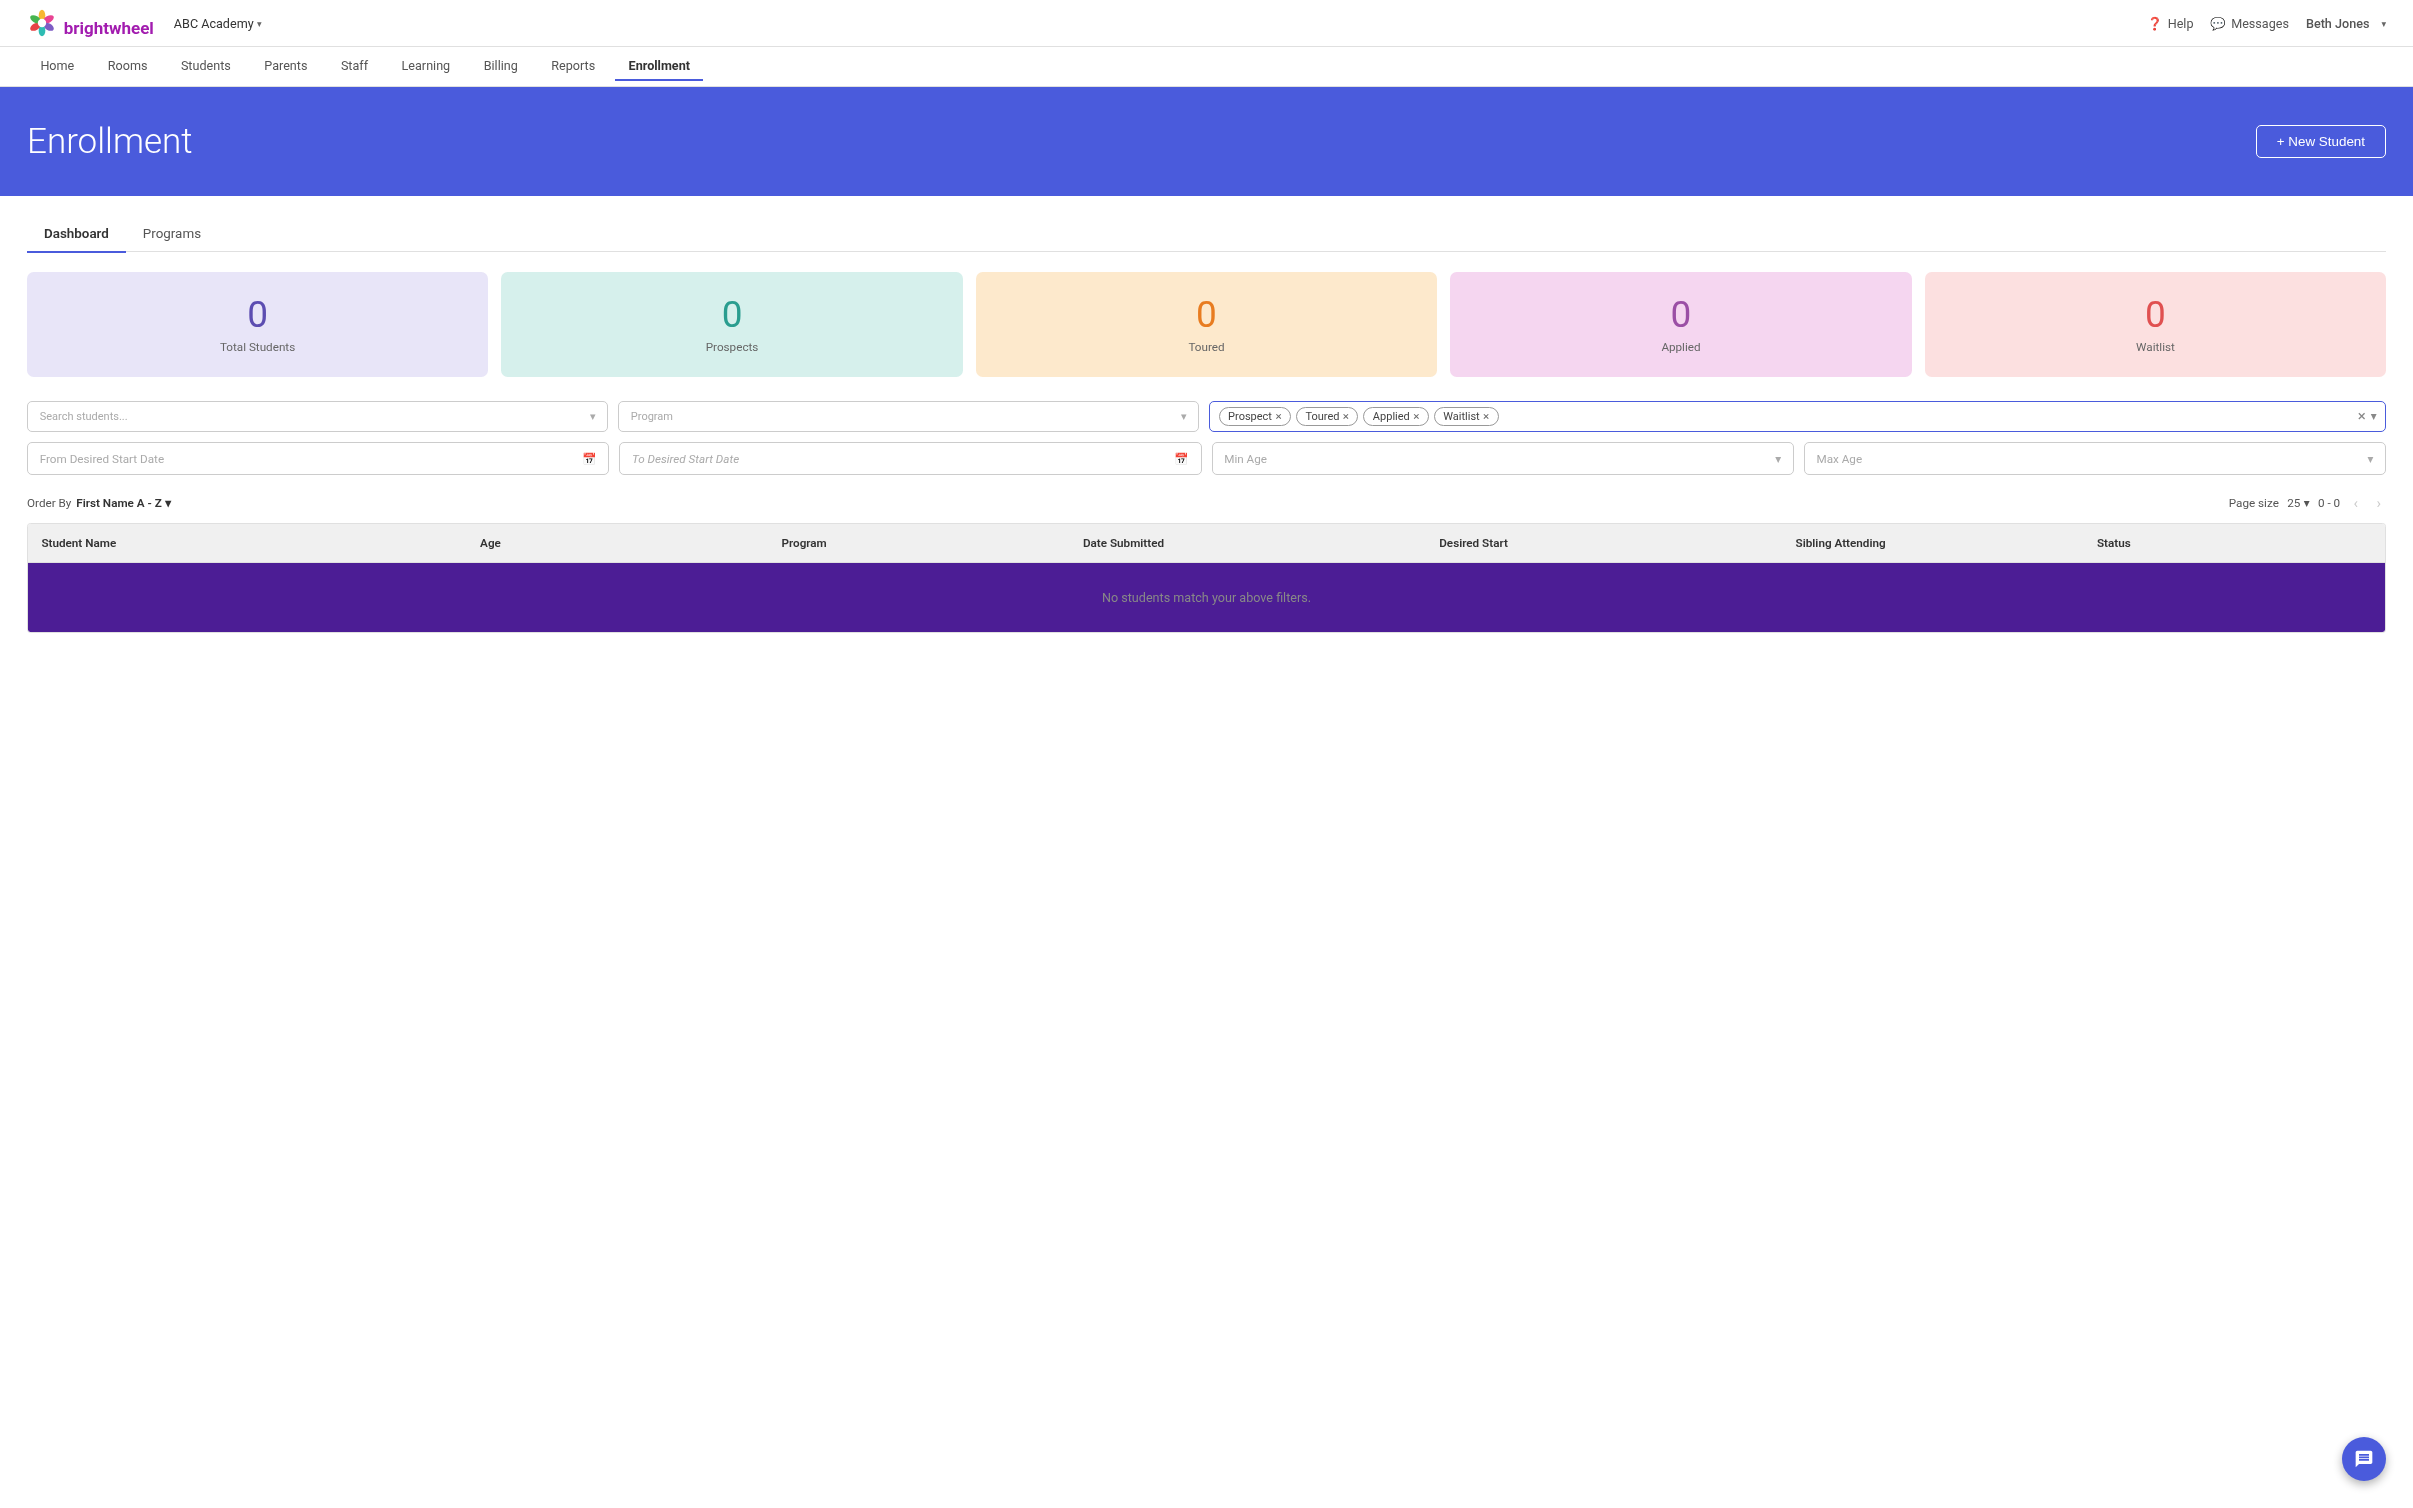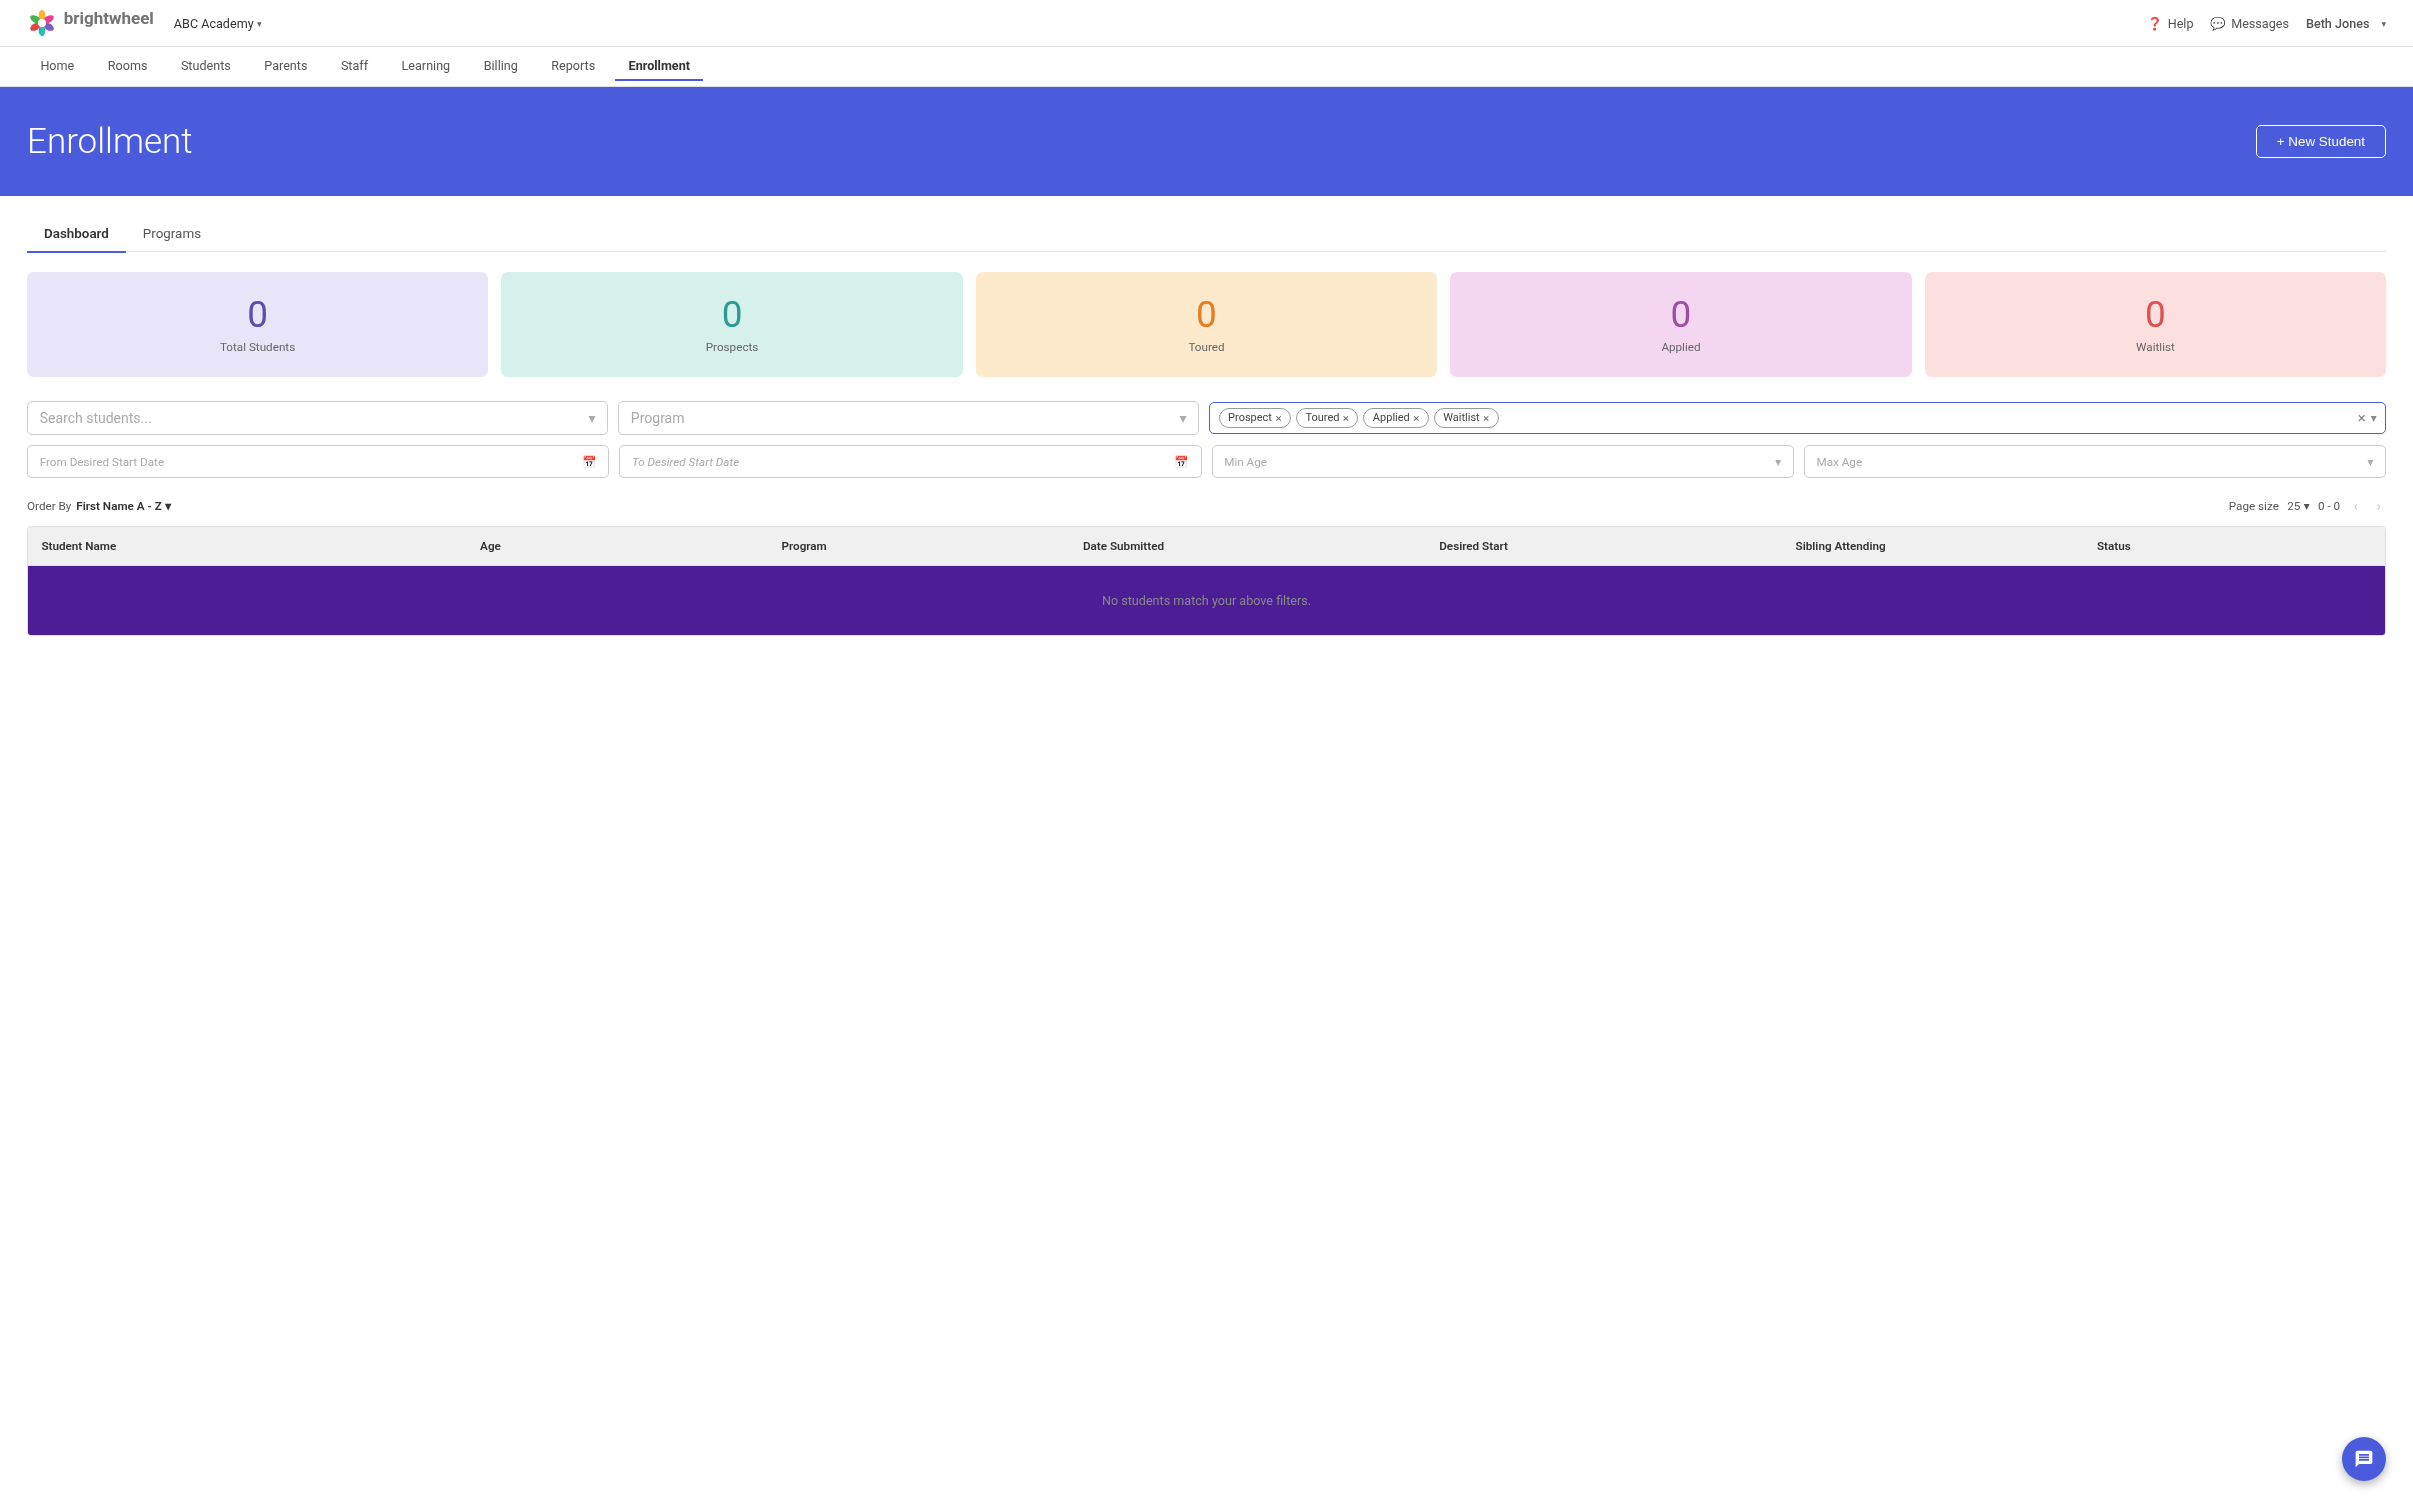--- a/index.html
+++ b/index.html
@@ -9,21 +9,21 @@
     .top-bar {
       background: #fff;
       border-bottom: 0.8px solid #e0e0e0;
       padding: 0 27px;
       display: flex;
       align-items: center;
       height: 47px;
       justify-content: space-between;
     }
     .top-bar-left { display: flex; align-items: center; gap: 20px; }
-    .logo { display: flex; align-items: flex-start; gap: 6.7px; font-size: 17px; font-weight: 700; color: #737373; text-decoration: none; }
+    .logo { display: flex; align-items: flex-end; gap: 6.7px; font-size: 17px; font-weight: 700; color: #a21caf; text-decoration: none; }
     .logo-icon { width: 30px; height: 30px; }
     .academy-selector { display: flex; align-items: center; gap: 3.4px; font-size: 12.6px; color: #333; cursor: pointer; }
     .top-bar-right { display: flex; align-items: center; gap: 17px; font-size: 12.6px; color: #555; }
     .top-bar-right-item { display: flex; align-items: center; gap: 5px; cursor: pointer; }
     .user-name { display: flex; align-items: center; gap: 12px; cursor: pointer; font-weight: 500; }
 
     
     .nav-bar {
       background: #fff;
       border-bottom: 0.8px solid #e0e0e0;
@@ -108,21 +108,21 @@
     .stat-card.applied .stat-number { color: #9b4fa5; }
     .stat-card.waitlist .stat-number { color: #e05050; }
     .stat-label { font-size: 11.7px; color: #666; }
 
     
     .filters-row { display: flex; gap: 10px; margin-bottom: 10px; align-items: center; }
     .filter-select {
       border: 0.8px solid #ccc;
       border-radius: 5px;
       padding: 8.4px 11.7px;
-      font-size: 14px;
+      font-size: 11px;
       color: #999;
       background: #fff;
       cursor: pointer;
       display: flex;
       align-items: center;
       justify-content: space-between;
       gap: 6.7px;
     }
     .filter-select.search { flex: 1.2; }
     .filter-select.program { flex: 1.2; }

